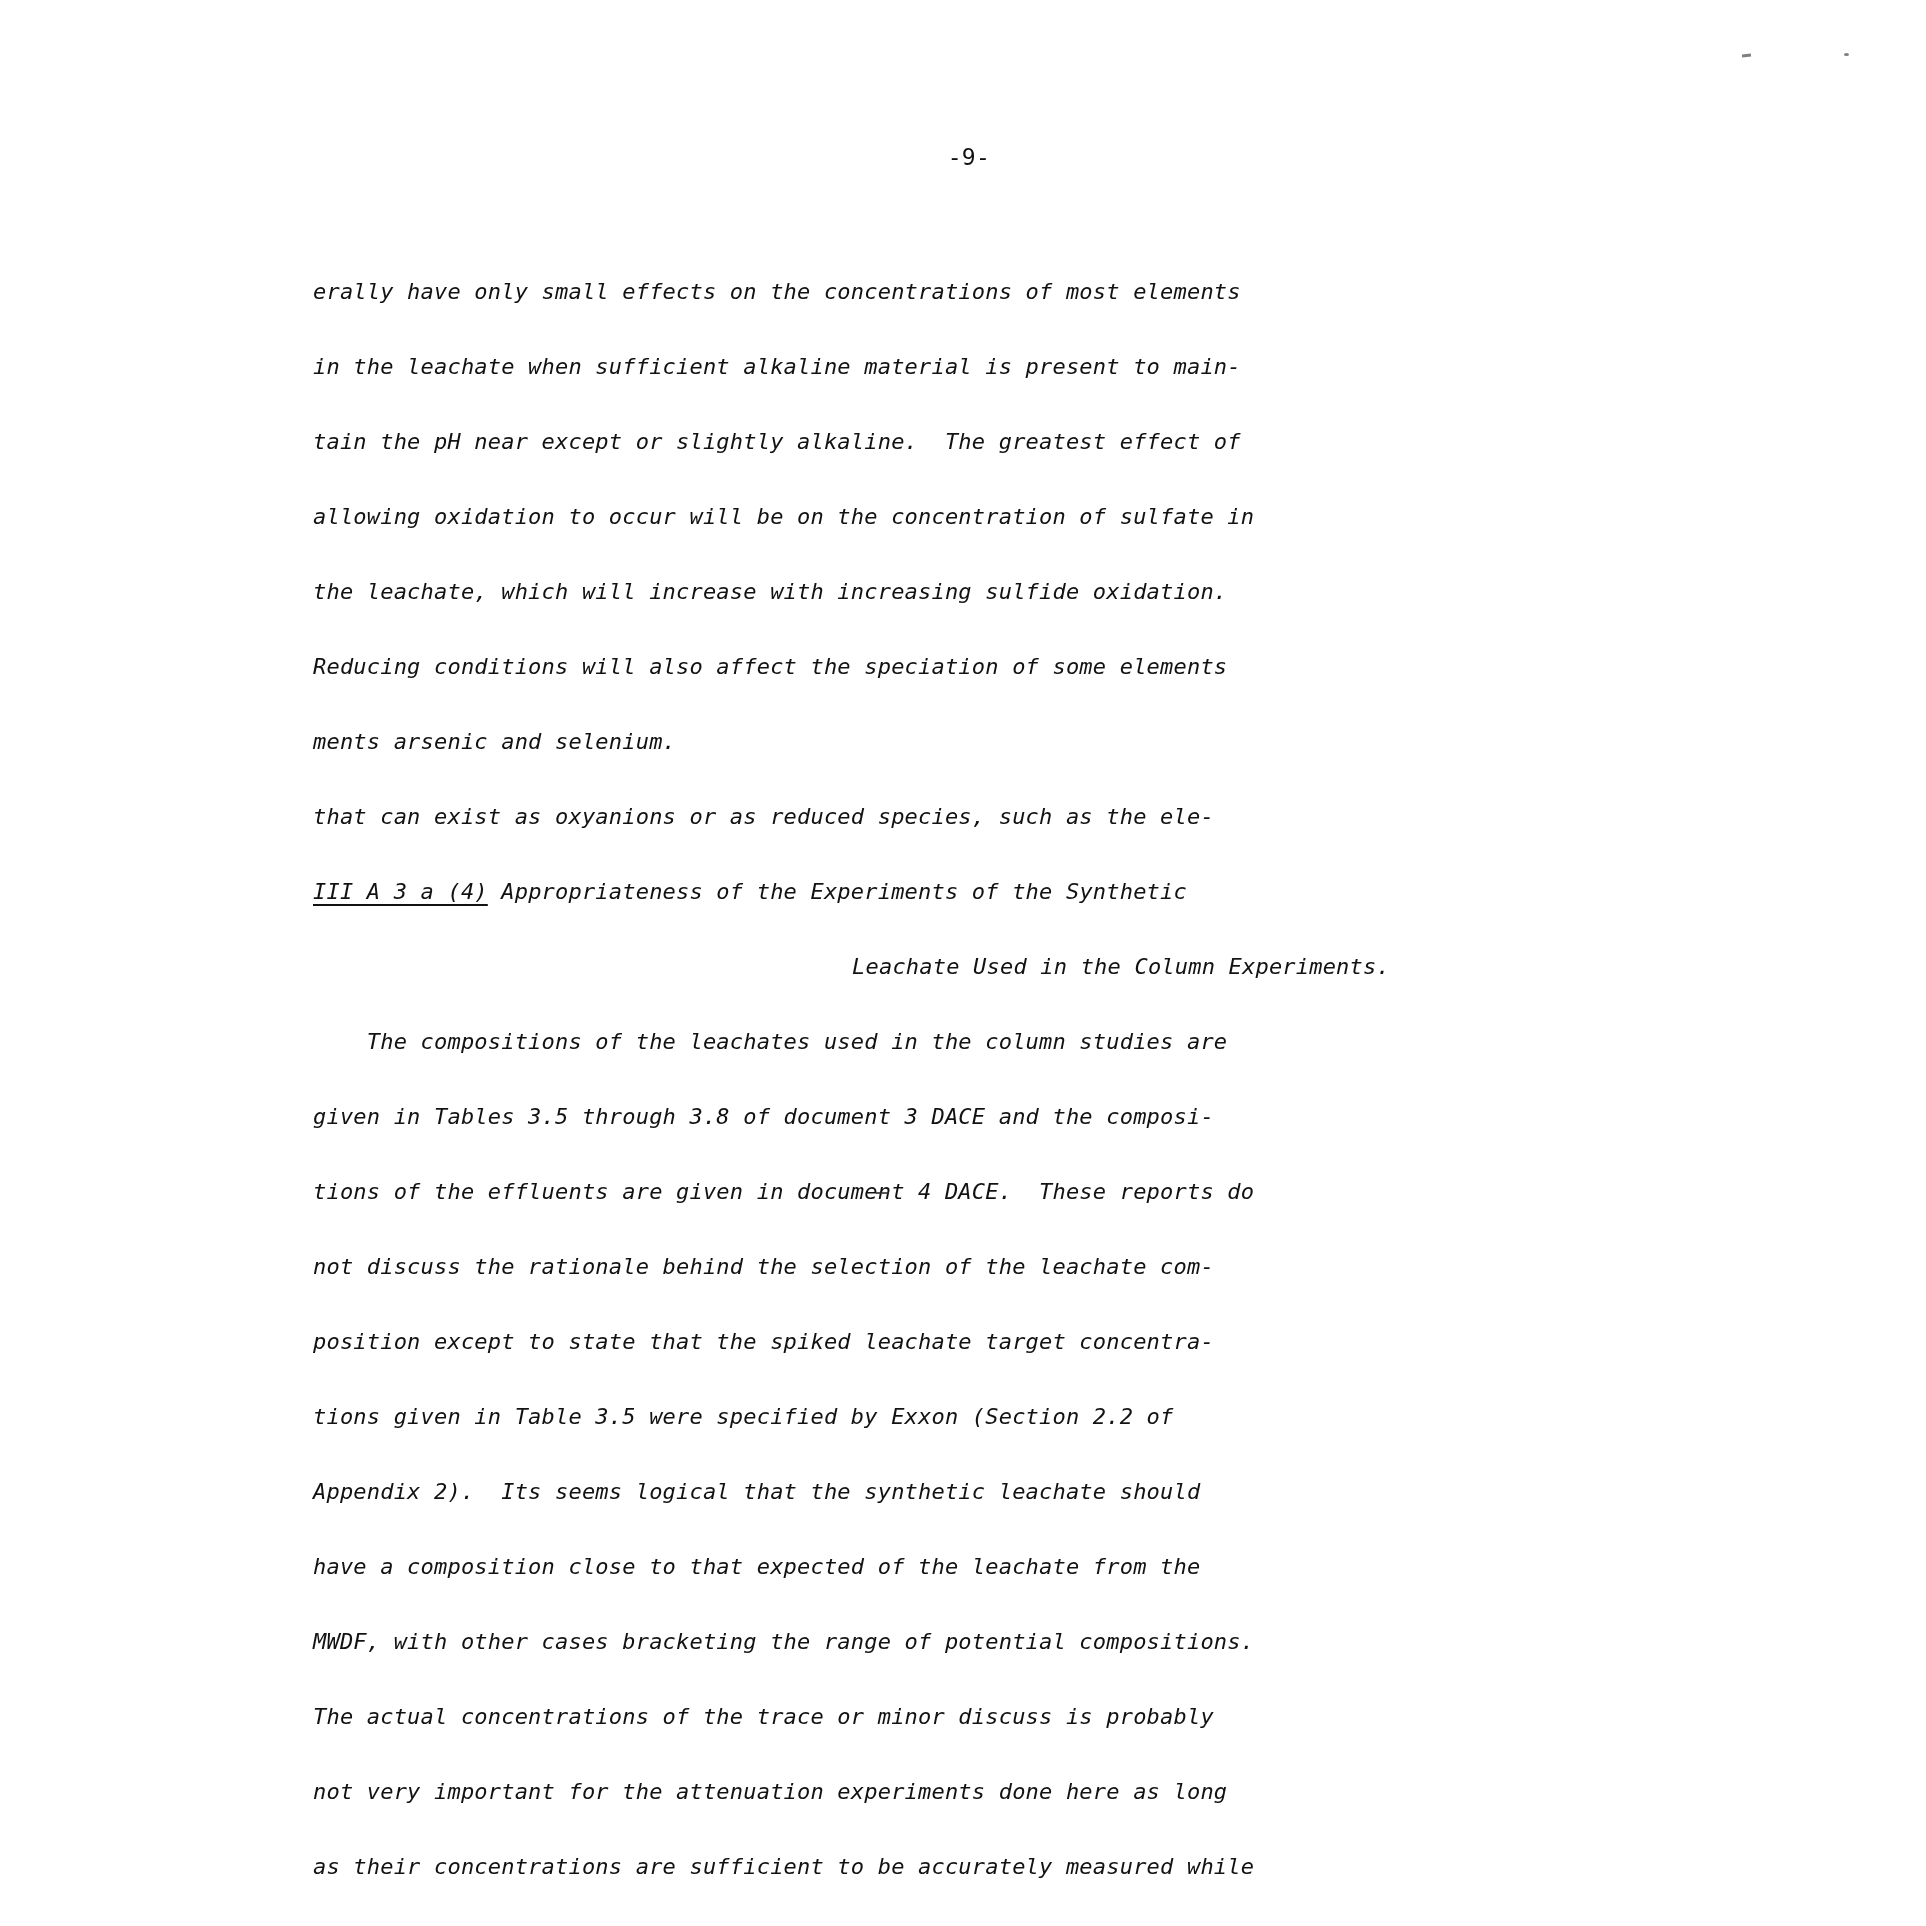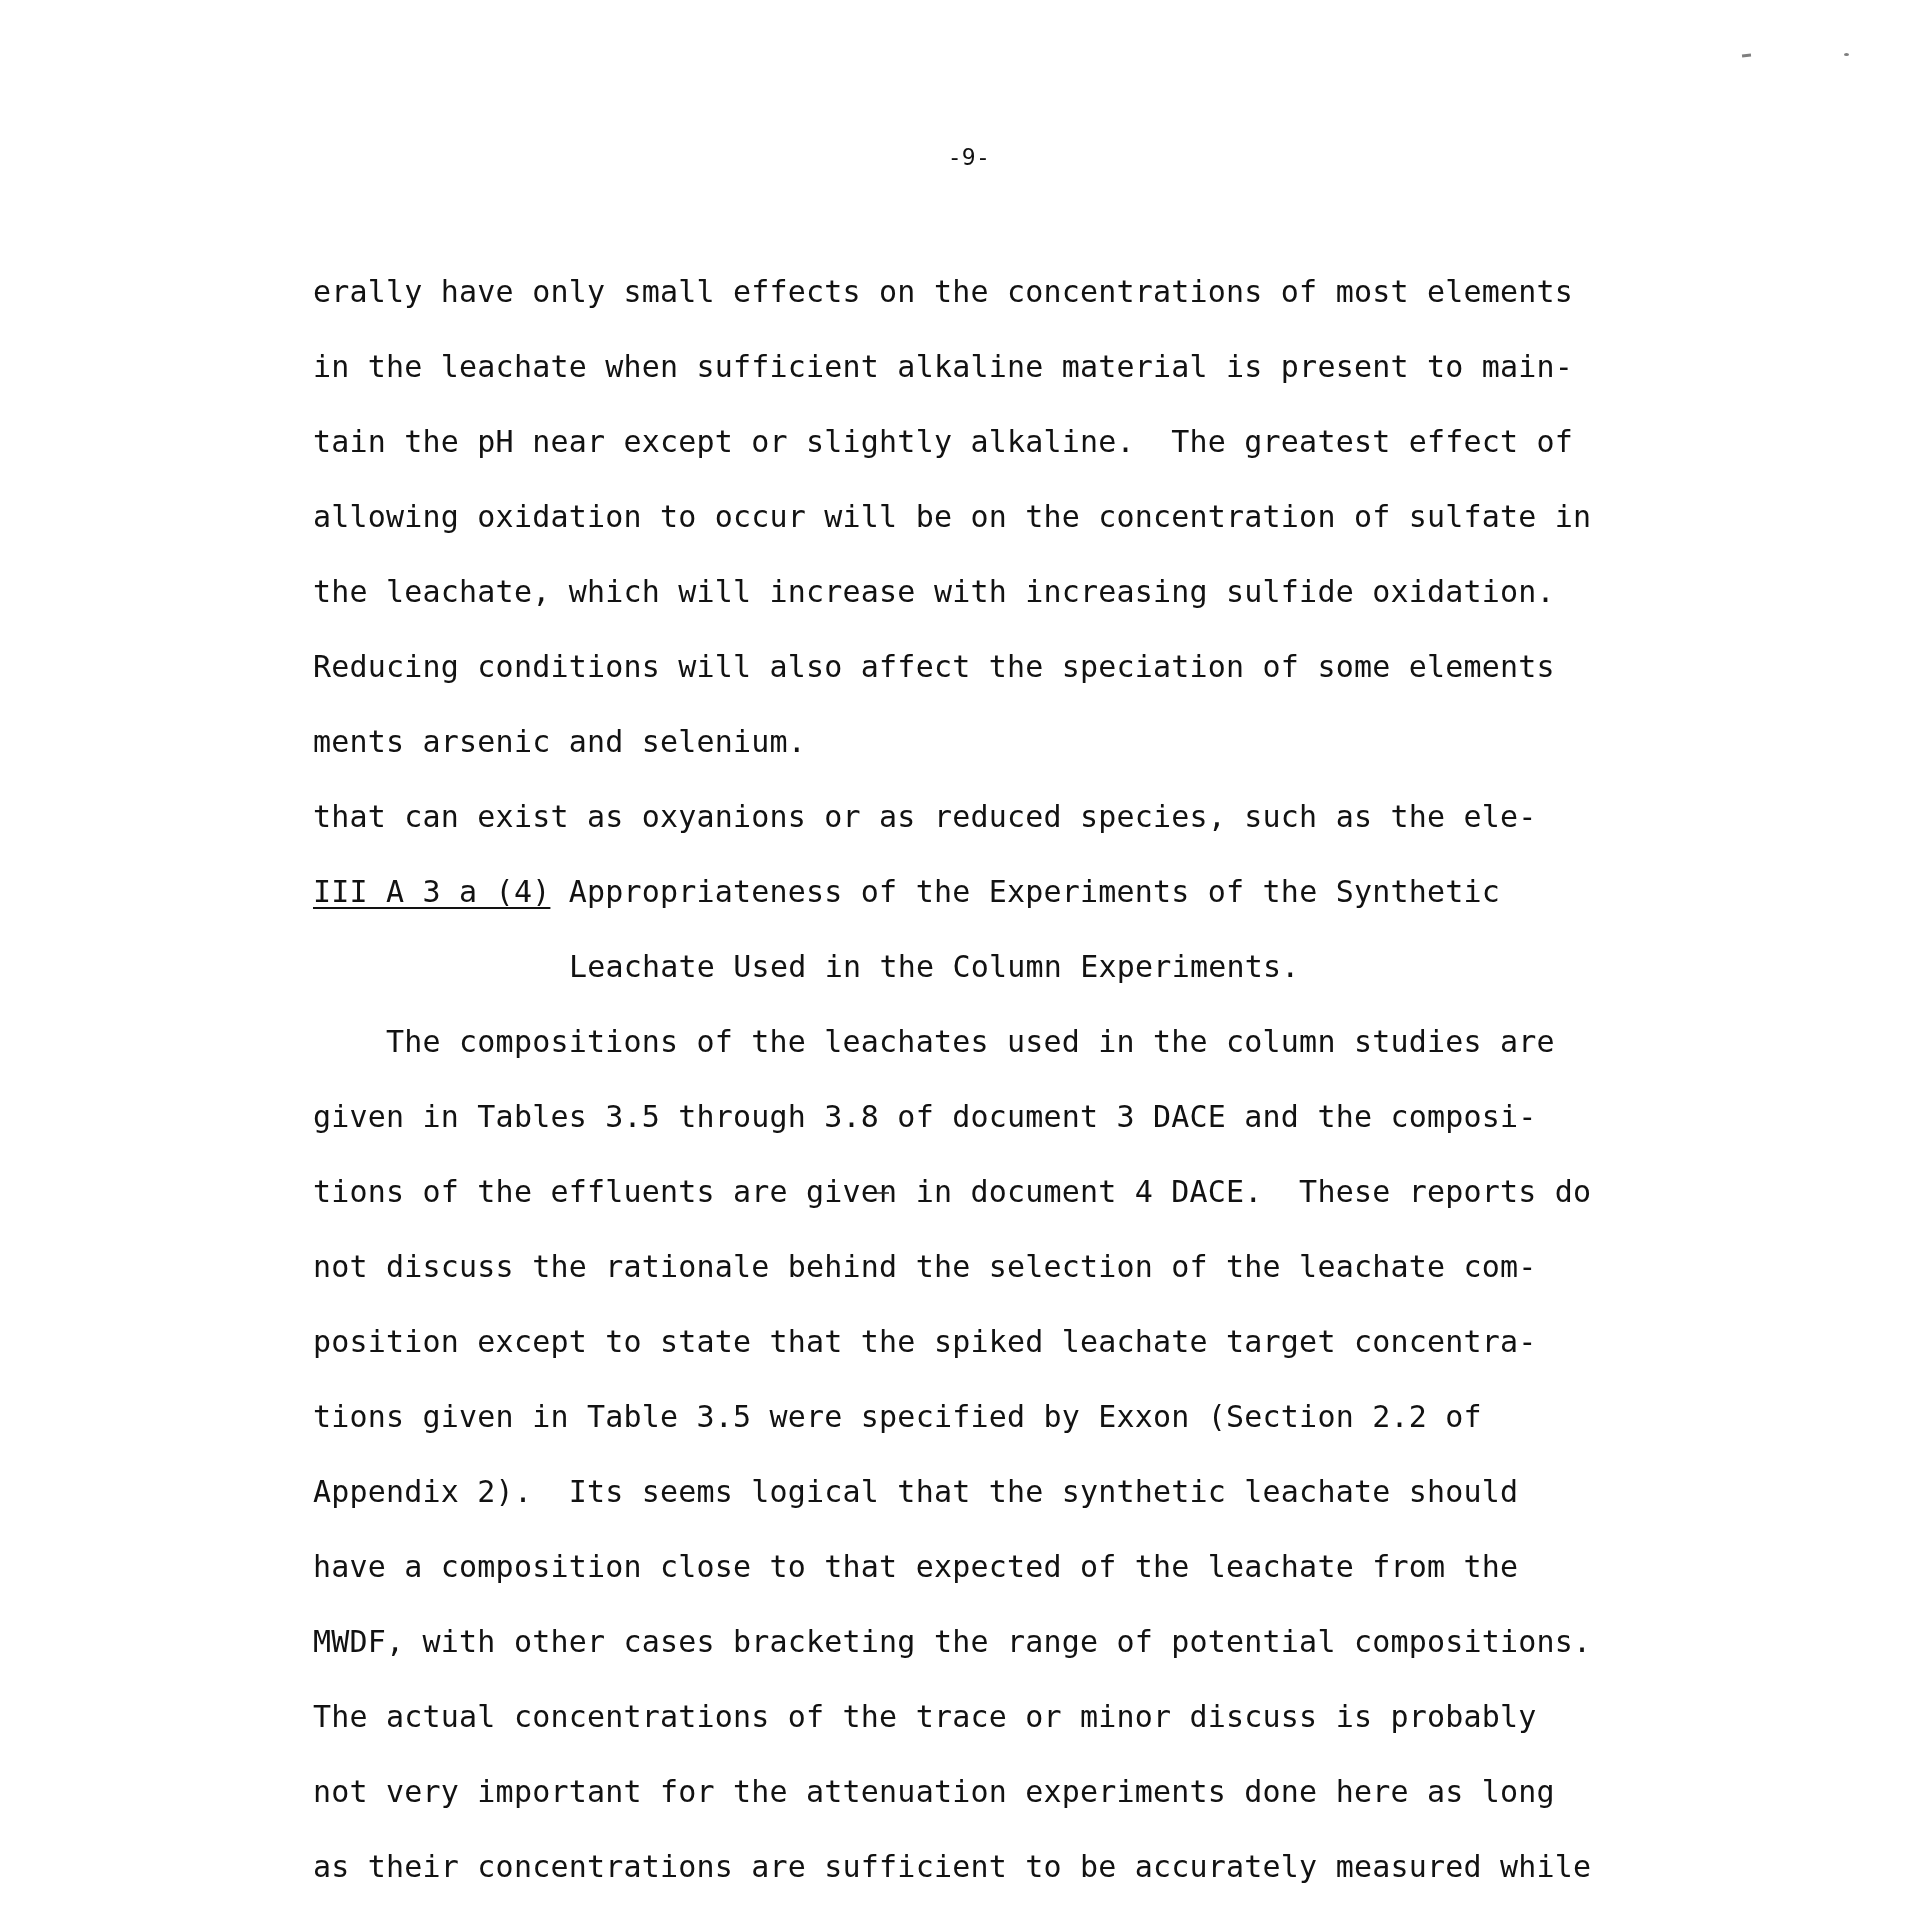--- a/index.html
+++ b/index.html
@@ -49,28 +49,30 @@
     letter-spacing: 0.4px;
     color: #111;
   }
   .body-block {
     position: absolute;
     left: 313px;
     top: 254px;
     width: 1360px;
   }
   .line {
-    font-size: 30px;
+    font-size: 22px;
     line-height: 75px;
     white-space: pre;
     letter-spacing: 0.2px;
     color: #121212;
+    font-style: italic;
   }
   .line.center-sub {
     padding-left: 256px;
+    text-align: center;
   }
   .underline-seg {
     text-decoration: underline;
     text-underline-offset: 5.4px;
     text-decoration-thickness: 1.5px;
   }
   .stray-dash {
     position: absolute;
     left: 876px;
     top: 1192px;

